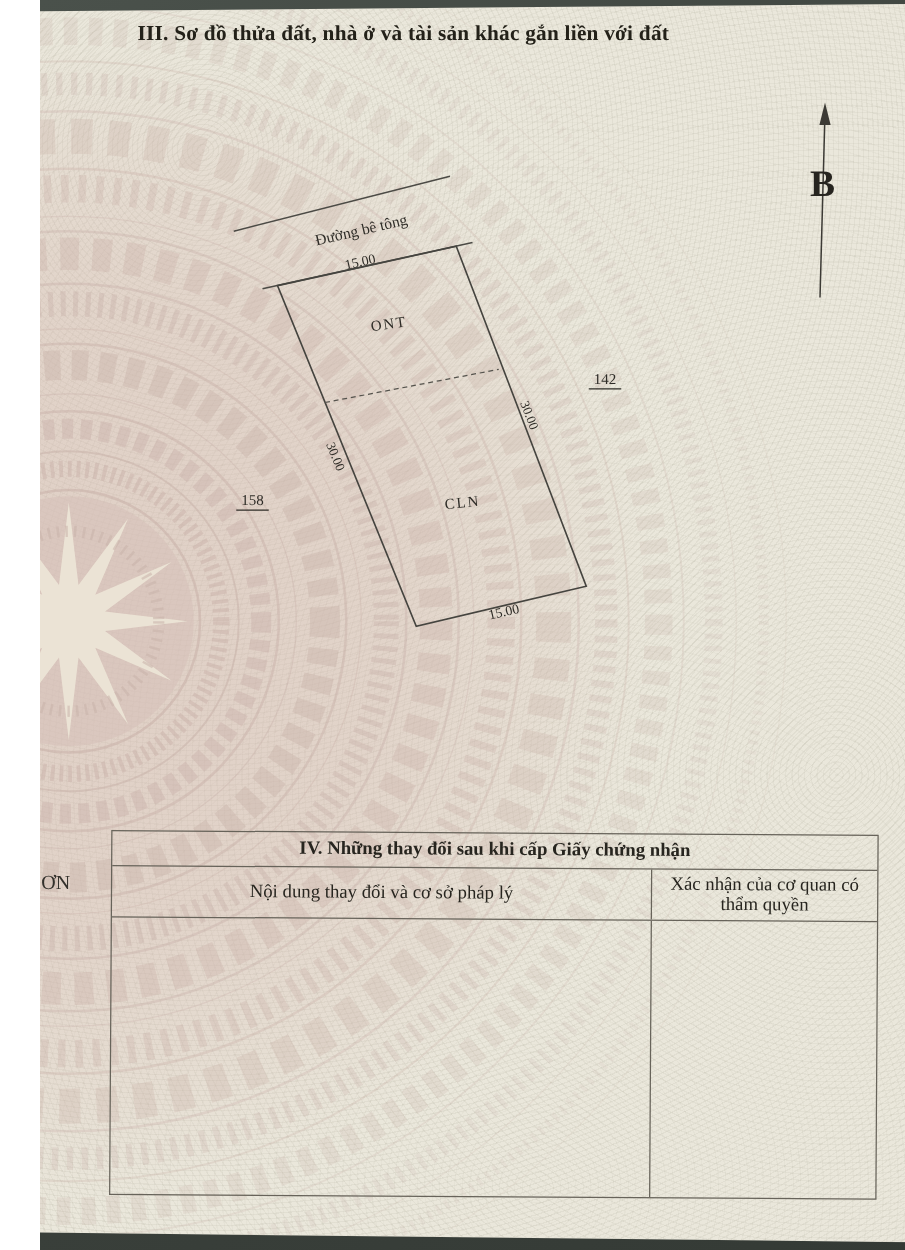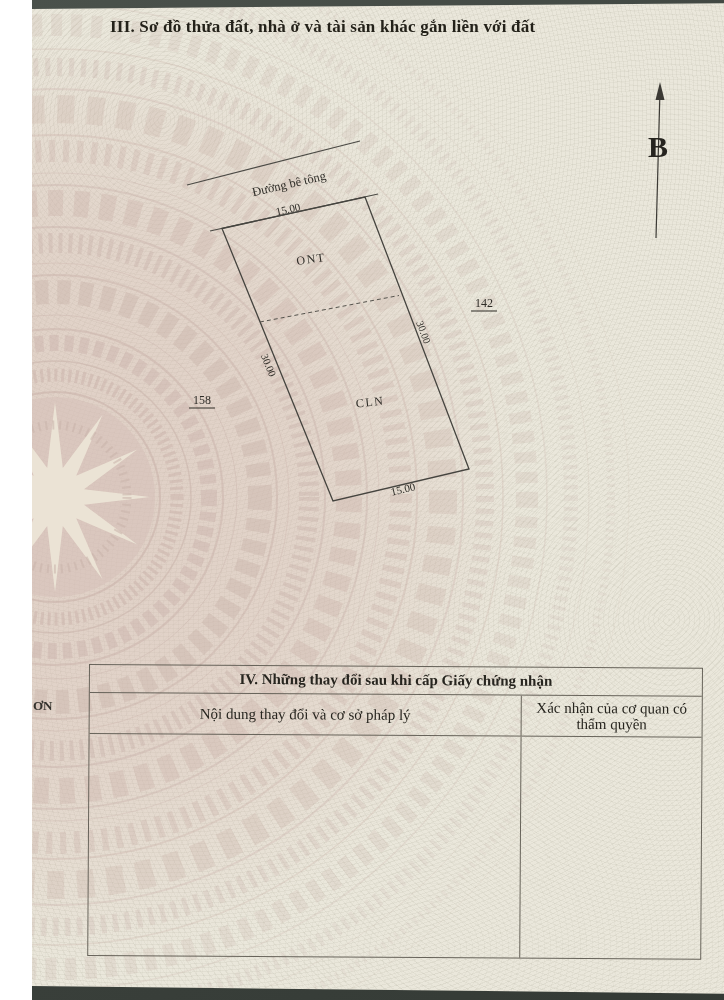--- a/index.html
+++ b/index.html
@@ -28,21 +28,21 @@
   .drum-svg{position:absolute;left:-577px;top:-103px;pointer-events:none;}
   .overlay-svg{position:absolute;left:0;top:0;pointer-events:none;}
 
   .doc-title{
     position:absolute;left:78px;top:17px;
     font-size:17px;font-weight:bold;color:#232119;
     letter-spacing:0.2px;white-space:nowrap;
   }
   .edge-text{
     position:absolute;left:1px;top:698px;
-    font-size:13px;font-weight:bold;color:#33312c;
+    font-size:16px;font-weight:normal;color:#33312c;
   }
 
   
   .section4{
     position:absolute;left:57px;top:664px;width:614px;height:292px;
     border:1px solid #67635a;
     display:flex;flex-direction:column;
     transform:rotate(0.35deg);transform-origin:0 0;
     box-sizing:border-box;
     color:#27251f;

